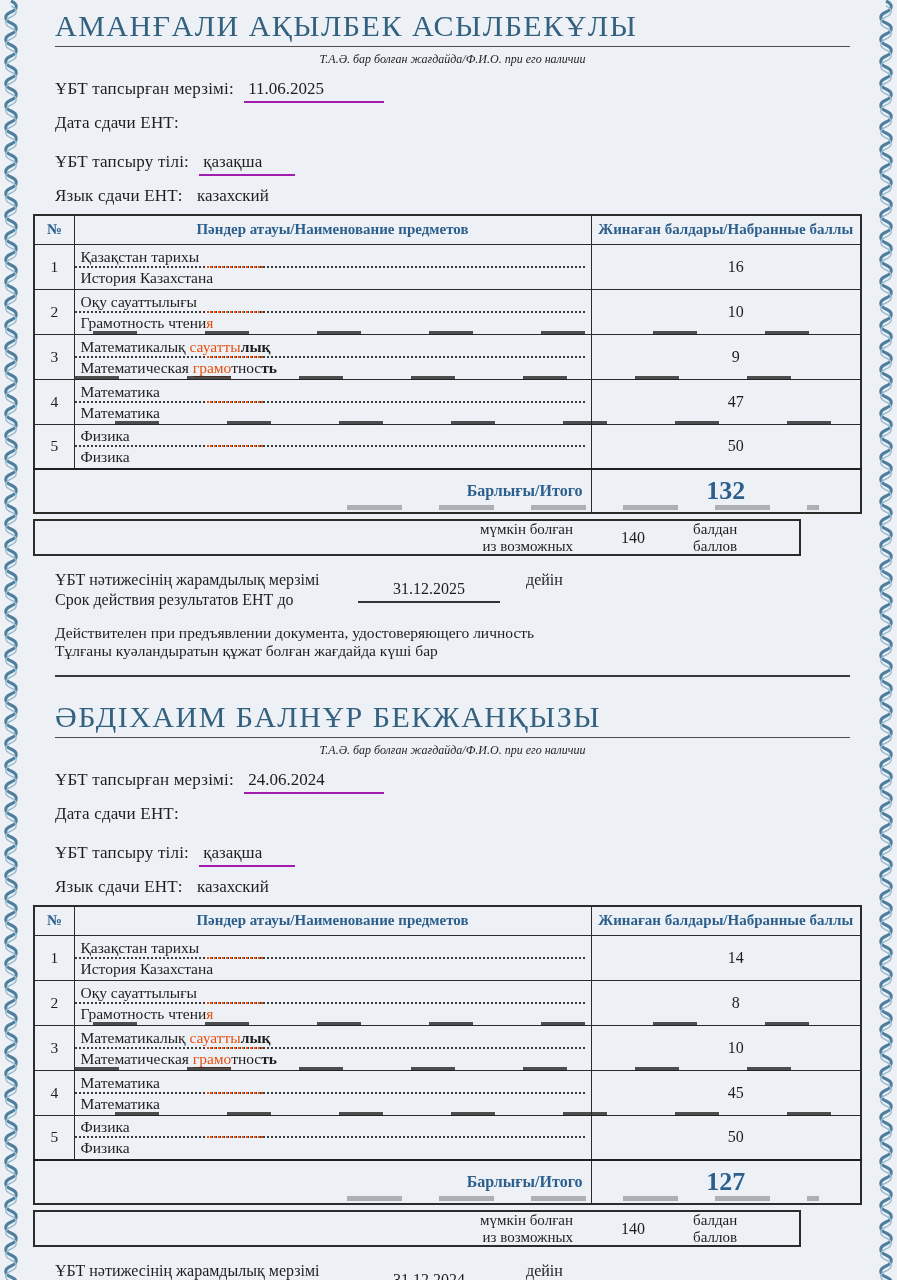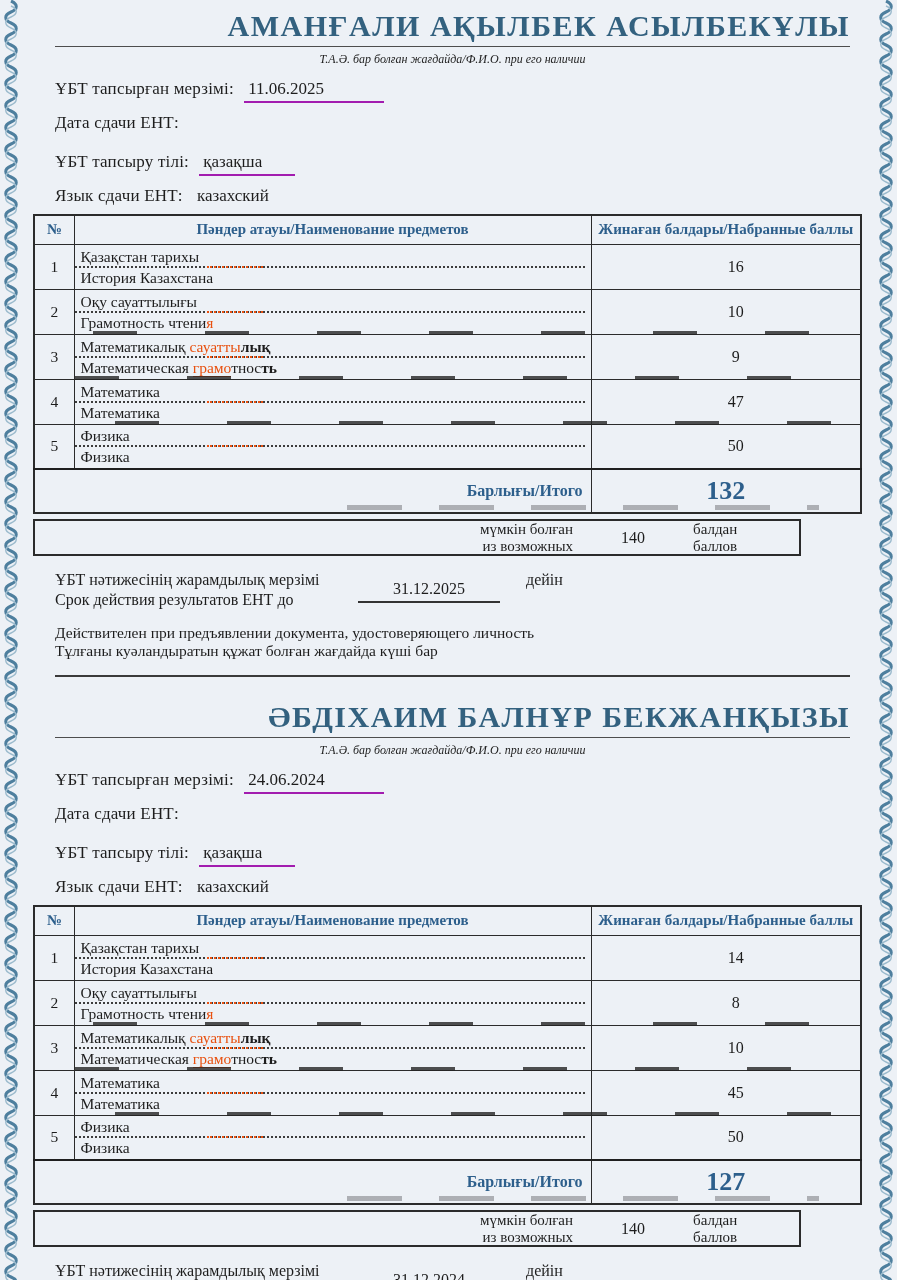--- a/index.html
+++ b/index.html
@@ -24,22 +24,22 @@
   .wave-strip.left{left:2px;}
   .wave-strip.right{right:2px;}
   .wave-path{fill:none;stroke:var(--wave);stroke-width:3;}
   .wave-path.light{stroke:#9cbbcd;stroke-width:1.4;}
 
   #certs{position:relative;padding-top:10px;}
   .cert{padding:0 47px 0 55px;}
   .cert + .cert{margin-top:24px;}
 
   .title{
-    font-size:30px;font-weight:bold;letter-spacing:1.5px;
-    color:var(--title-blue);text-align:right;line-height:32px;
+    font-size:30px;font-weight:normal;letter-spacing:1.5px;
+    color:var(--title-blue);text-align:left;line-height:32px;
   }
   .title-rule{border-top:1.5px solid var(--rule);margin-top:4px;}
   .subtitle{
     text-align:center;font-style:italic;font-size:12px;line-height:17px;
     margin-top:4px;color:#222;
   }
 
   .field{font-size:17px;line-height:20px;}
   .mt-date{margin-top:11px;}
   .mt-ru{margin-top:10px;}

